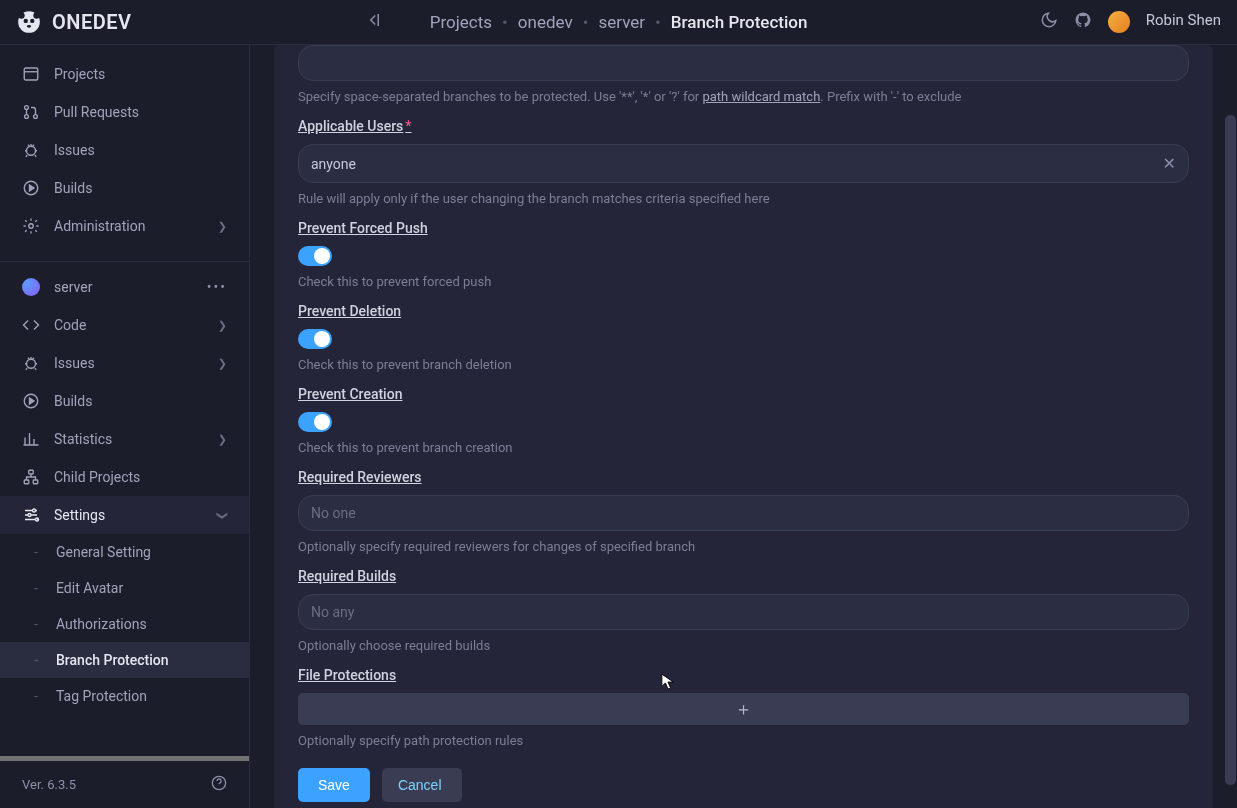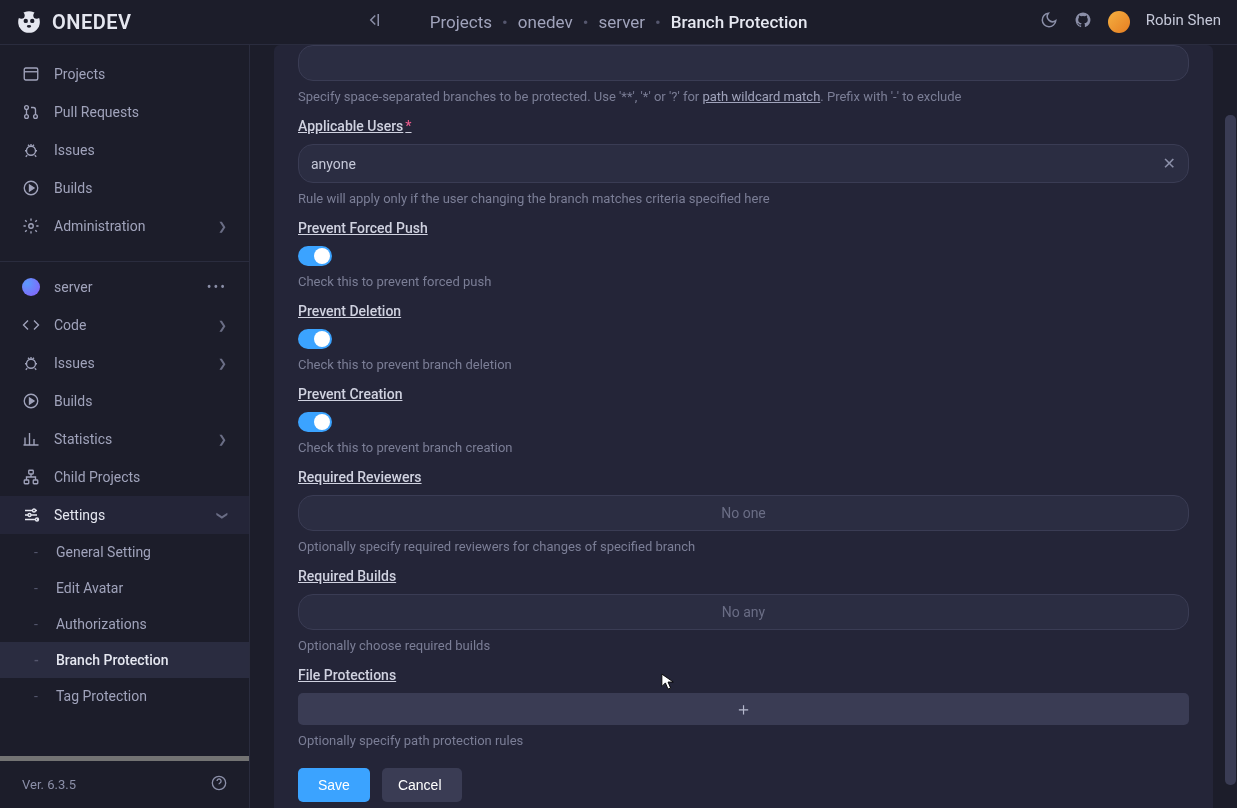--- a/index.html
+++ b/index.html
@@ -156,21 +156,21 @@
     background: #2b2d42;
     border: 1px solid #3a3c54;
     border-radius: 15px;
     padding: 9px 12px;
     font-size: 14px;
     color: #c5c8d8;
     display: flex;
     align-items: center;
     min-height: 36px;
   }
-  .input-box.empty { color: #6a6d85; justify-content: center; }
+  .input-box.empty { color: #6a6d85; }
   .input-box .clear-x {
     margin-left: auto;
     color: #8b8fa8;
     cursor: pointer;
     font-size: 16px;
   }
 
   .toggle {
     width: 34px; height: 20px;
     background: #3ba3ff;
@@ -201,21 +201,21 @@
 
   .btn-row { margin-top: 20px; display: flex; gap: 12px; }
   .btn {
     padding: 9px 20px;
     border-radius: 5px;
     font-size: 14px;
     border: none;
     cursor: pointer;
   }
   .btn-primary { background: #3ba3ff; color: #fff; }
-  .btn-secondary { background: #3a3c54; color: #ffffff; padding-left: 16px; }
+  .btn-secondary { background: #3a3c54; color: #7dd3fc; padding-left: 16px; }
 
   .scroll-indicator {
     position: absolute;
     right: 0; top: 45px;
     width: 13px;
     height: 763px;
     background: #1c1d2a;
   }
   .scroll-thumb {
     position: absolute;

